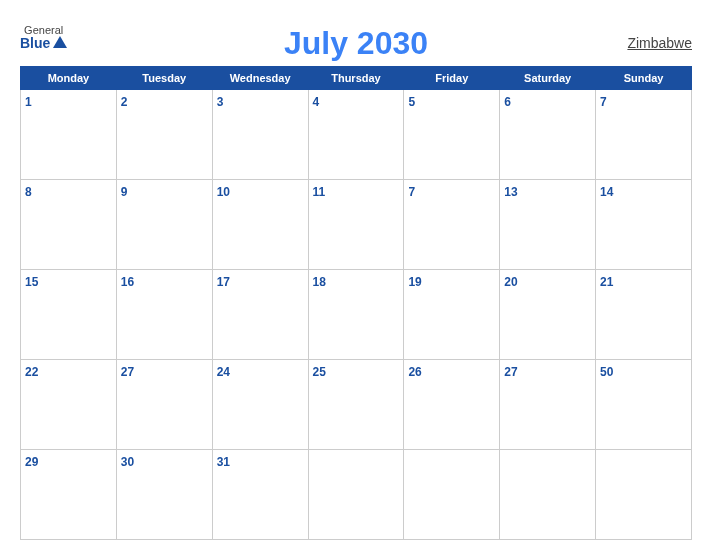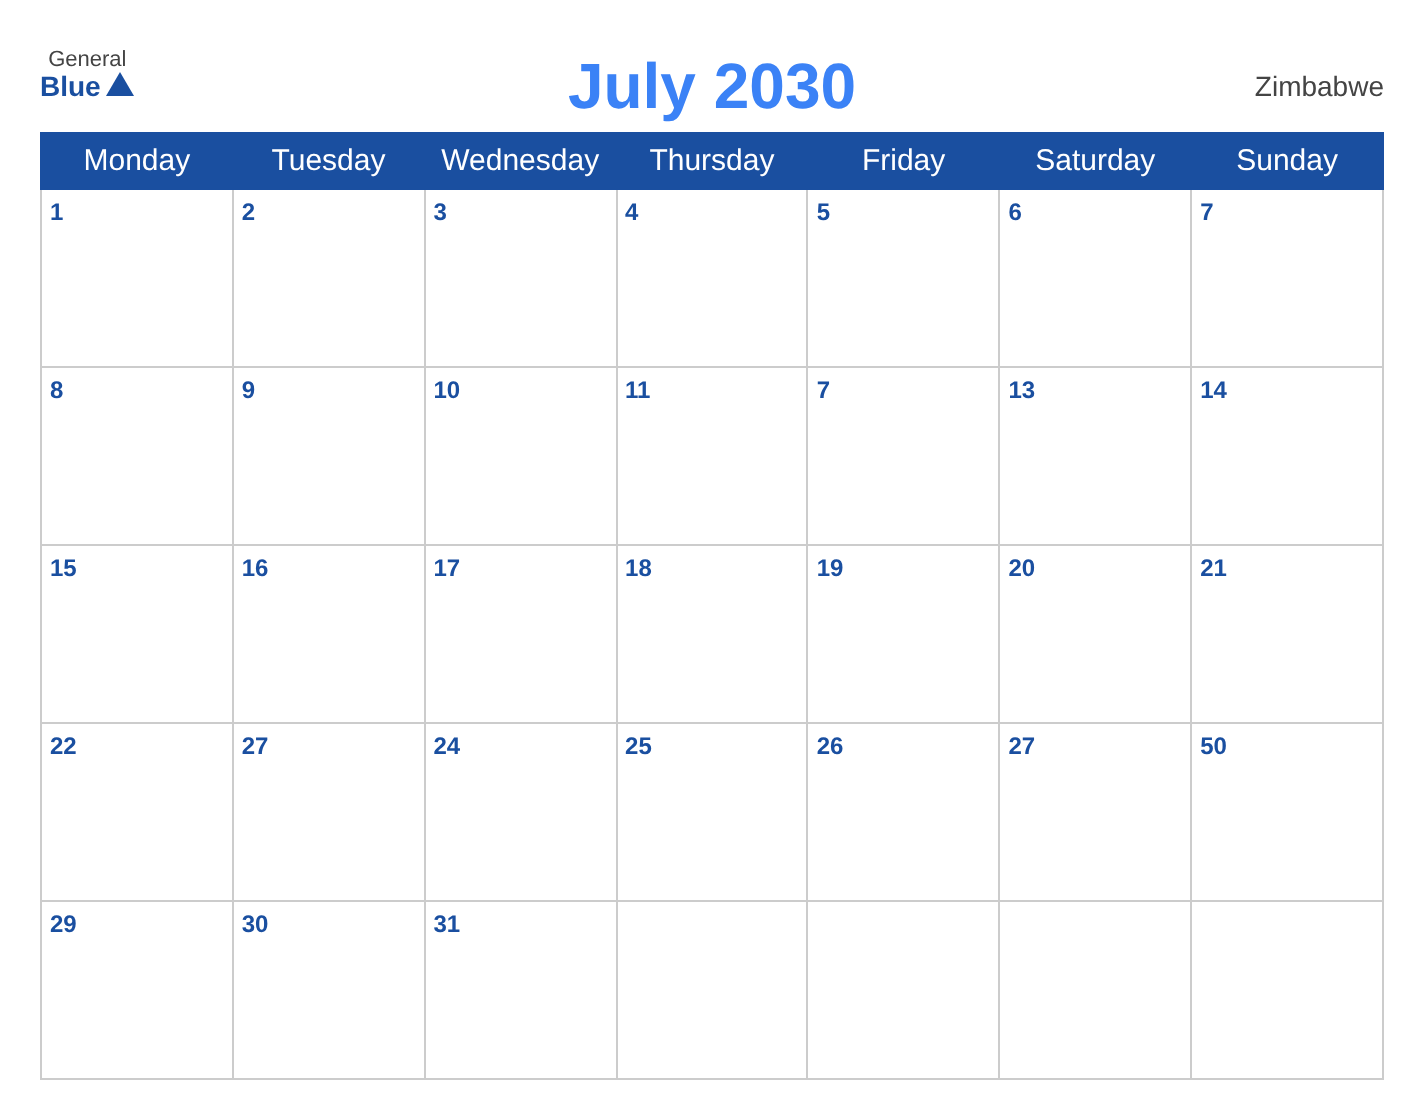--- a/index.html
+++ b/index.html
@@ -66,33 +66,34 @@
       flex: 1;
       padding-top: 0;
     }
 
     .country {
       position: absolute;
       right: 0;
       top: 10px;
       font-size: 14px;
       color: #444;
+      text-decoration: underline;
     }
 
     .calendar {
       width: 100%;
       border-collapse: collapse;
       flex: 1;
     }
 
     .calendar thead tr th {
       background-color: #1a4fa0;
       color: #fff;
-      font-size: 15px;
-      font-weight: normal;
+      font-size: 11px;
+      font-weight: bold;
       text-align: center;
       padding: 5px 2px;
       border: 1px solid #1a4fa0;
     }
 
     .calendar tbody tr td {
       border: 1px solid #ccc;
       vertical-align: top;
       padding: 2px 4px;
       width: calc(100% / 7);

